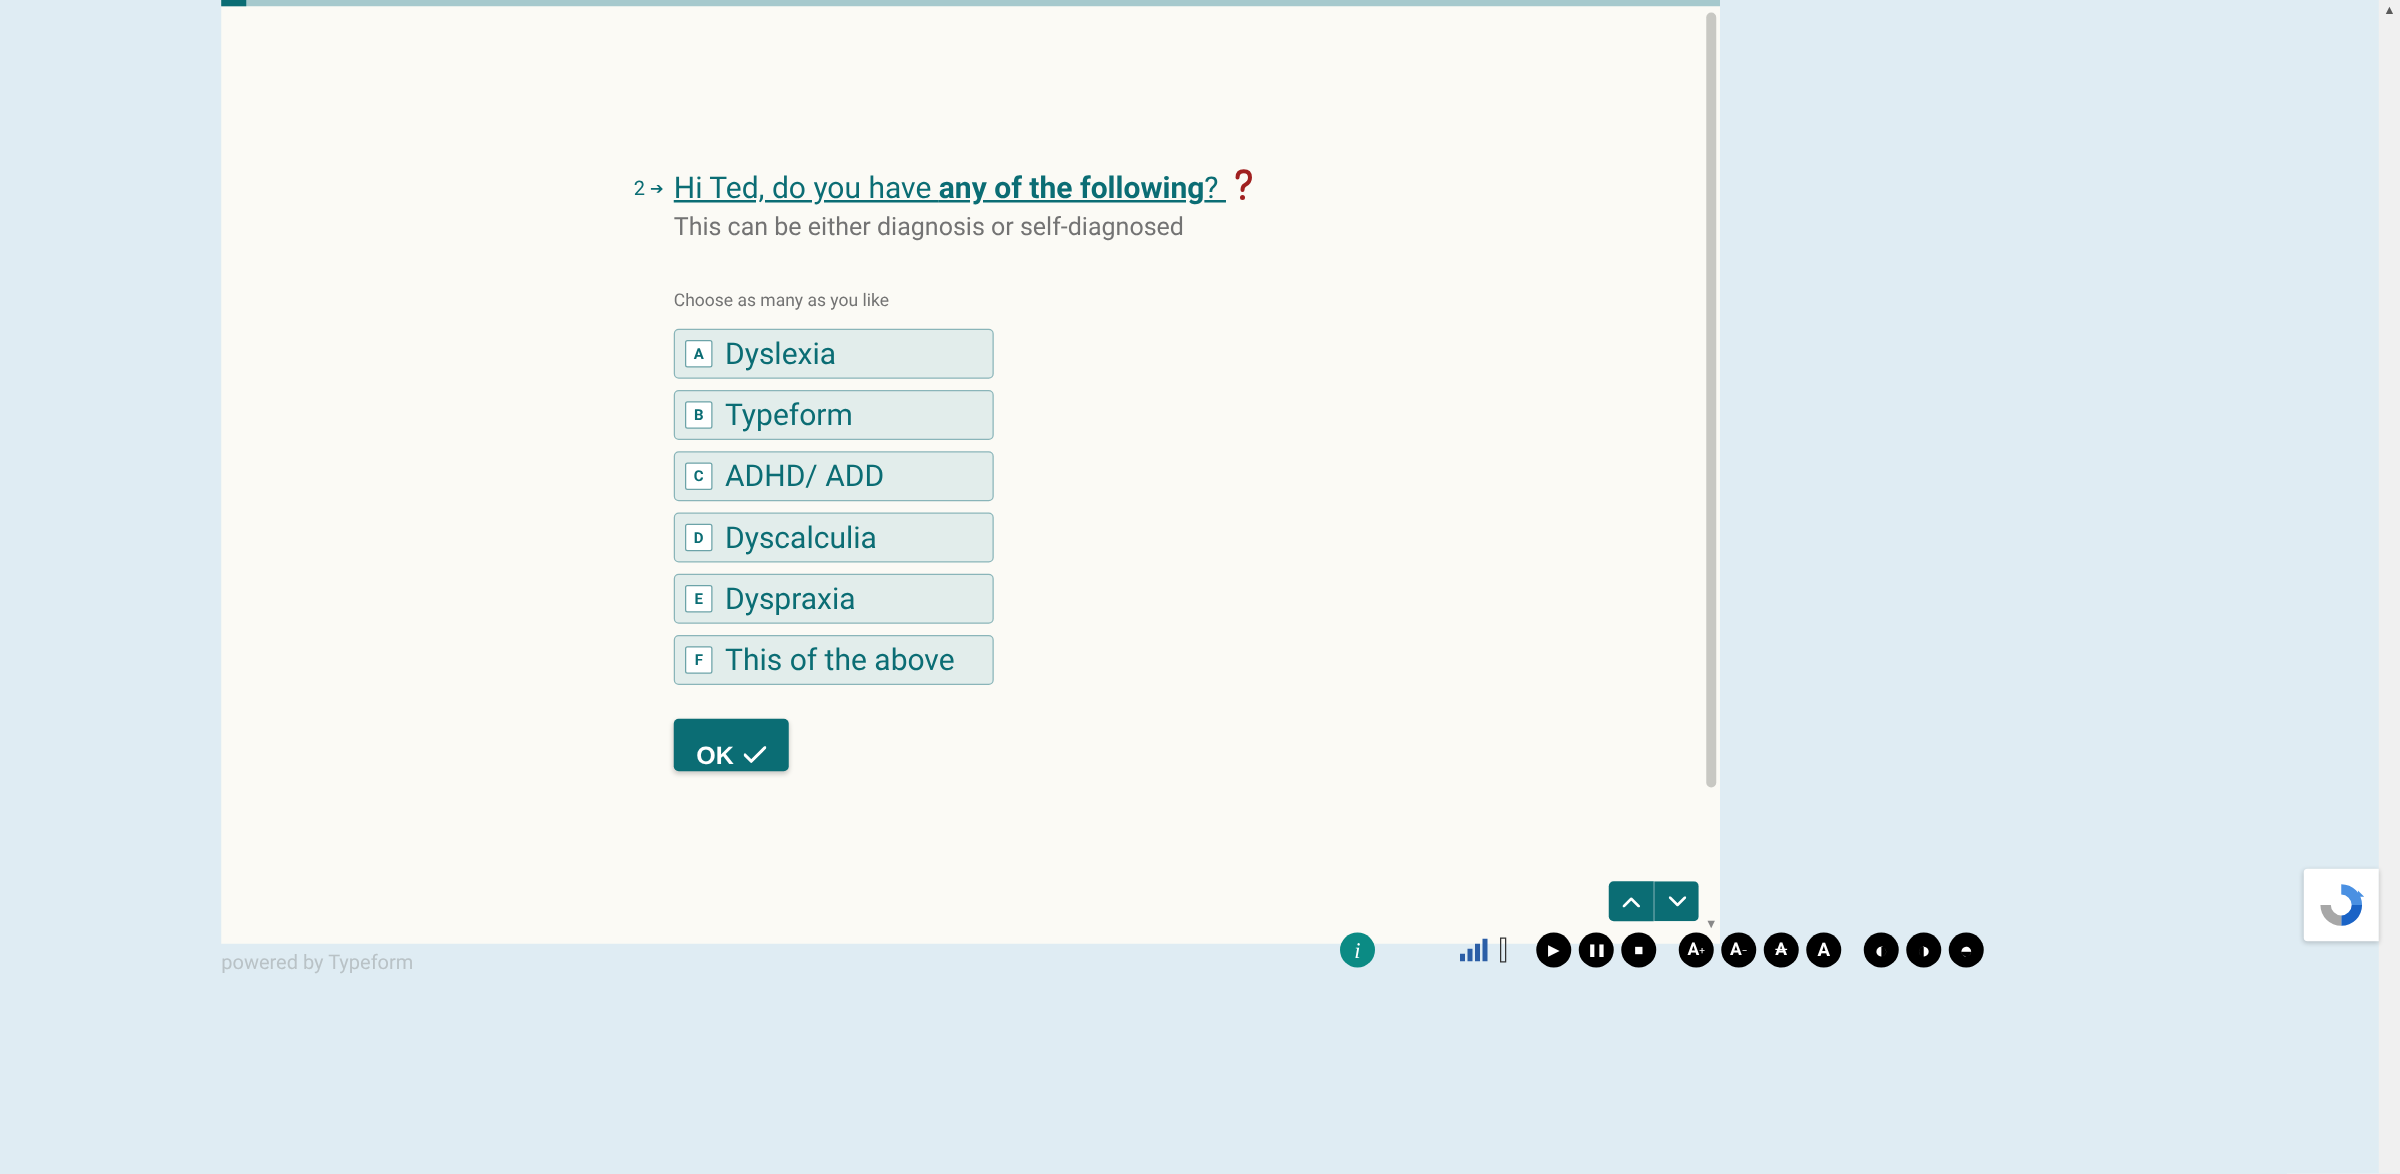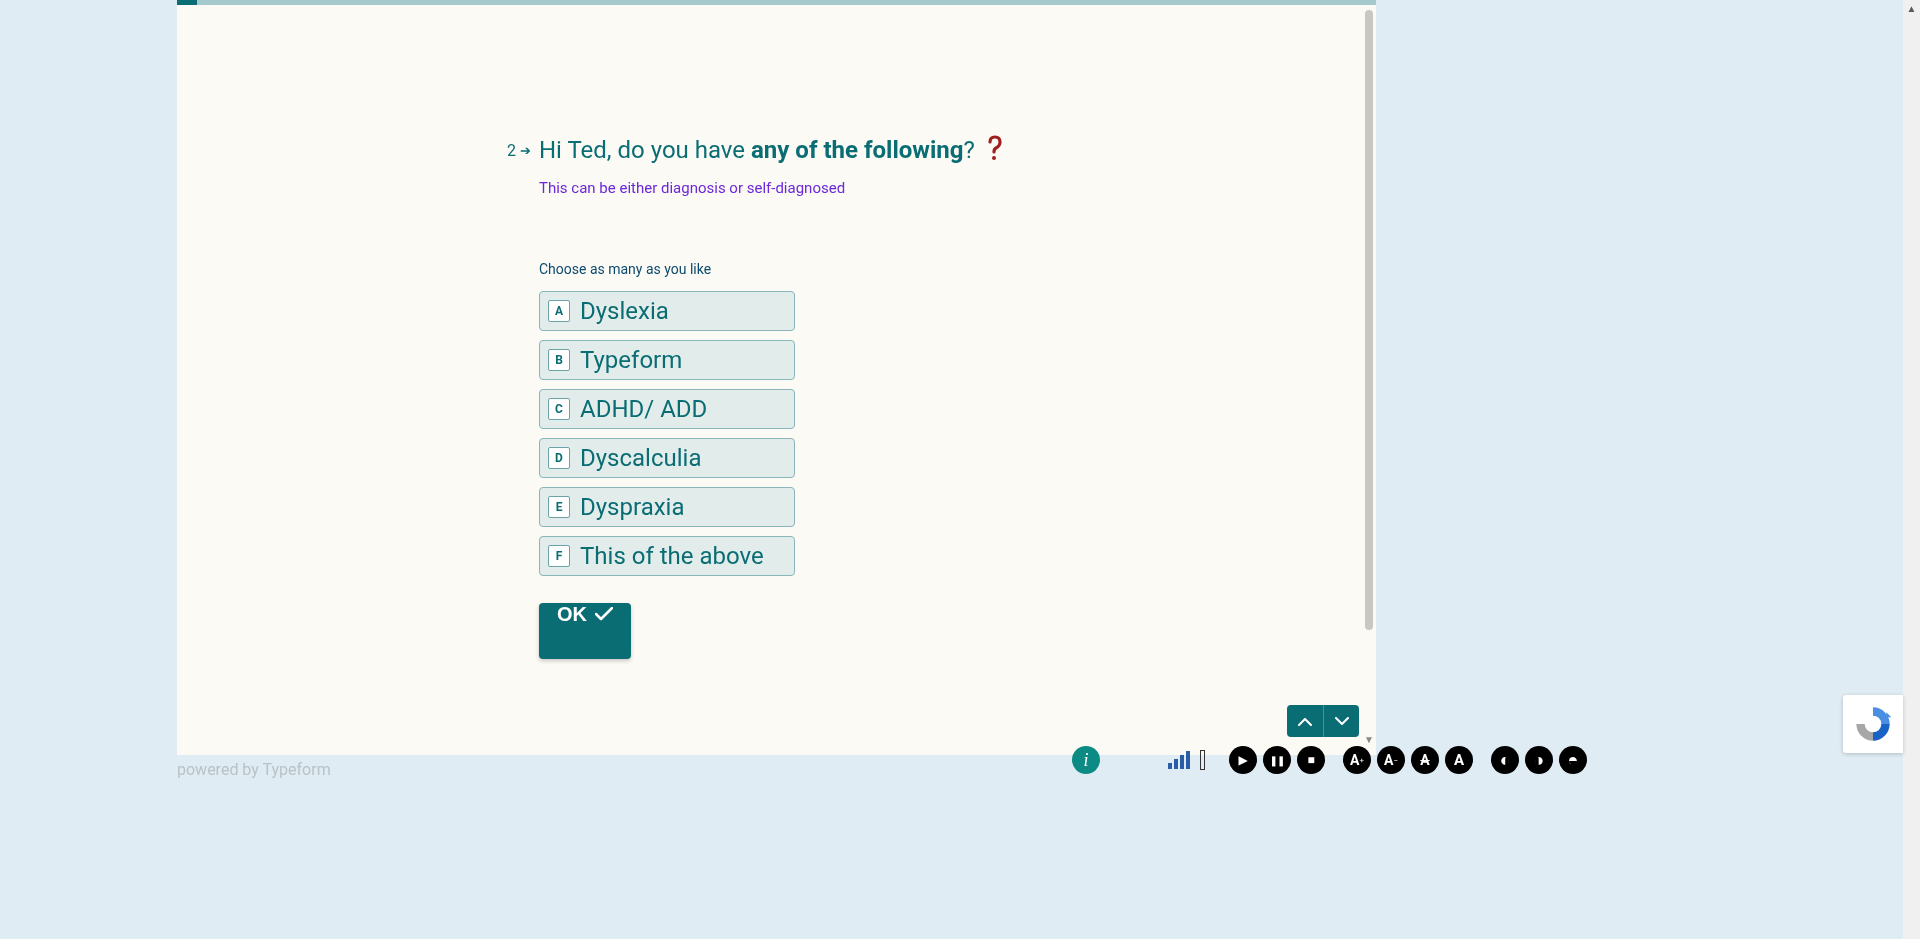--- a/index.html
+++ b/index.html
@@ -90,36 +90,36 @@
     gap: 4px;
   }
   .q-number-arrow {
     font-size: 13px;
   }
   .q-title {
     font-size: 24px;
     color: #0b6d74;
     line-height: 1.3;
     font-weight: 400;
+    text-decoration: underline;
   }
   .q-title strong { font-weight: 700; }
   .q-mark {
     display: inline-block;
     margin-left: 4px;
     vertical-align: -3px;
   }
   .q-sub {
-    margin-top: 10px;
-    font-size: 15px;
-    color: #6d28d9;
+    font-size: 20px;
+    color: #737373;
   }
   .choose-hint {
-    margin-top: 64px;
+    margin-top: 40px;
     font-size: 14px;
-    color: #0c4a6e;
+    color: #737373;
   }
   .options {
     margin-top: 14px;
   }
   .option {
     width: 256px;
     height: 40px;
     border: 1px solid #8ab5b9;
     background: #e2edeb;
     border-radius: 4px;
@@ -142,30 +142,30 @@
     align-items: center;
     justify-content: center;
     margin-right: 10px;
     color: #0b6d74;
   }
   .option-label {
     font-size: 24px;
   }
   .ok-btn {
     margin-top: 18px;
-    height: 56px;
+    height: 42px;
     padding: 0 18px;
     background: #0b6d74;
     color: #fff;
     border: none;
     border-radius: 4px;
     font-size: 20px;
     font-weight: 700;
     display: inline-flex;
-    align-items: flex-start;
+    align-items: flex-end;
     gap: 8px;
     cursor: pointer;
     box-shadow: 0 2px 4px rgba(0,0,0,0.2);
   }
   .nav-buttons {
     position: absolute;
     right: 17px;
     bottom: 18px;
     display: flex;
   }

